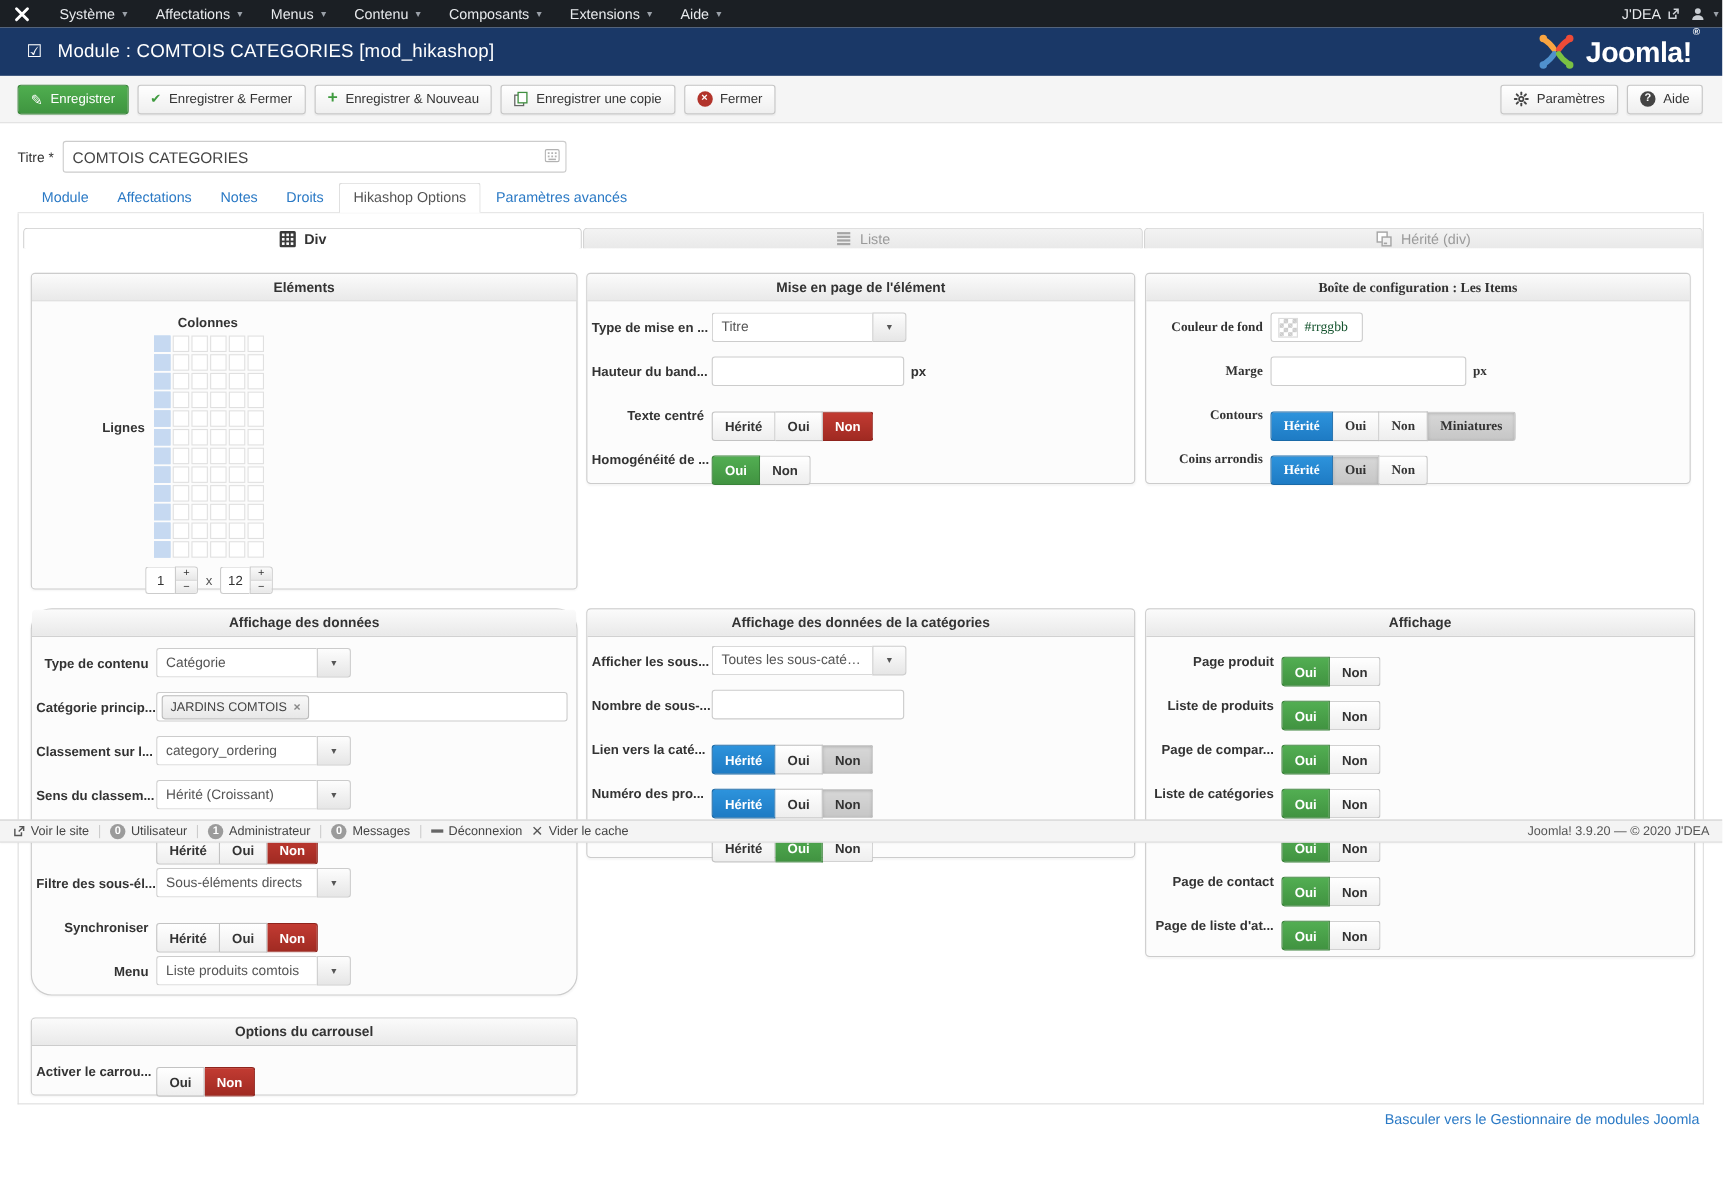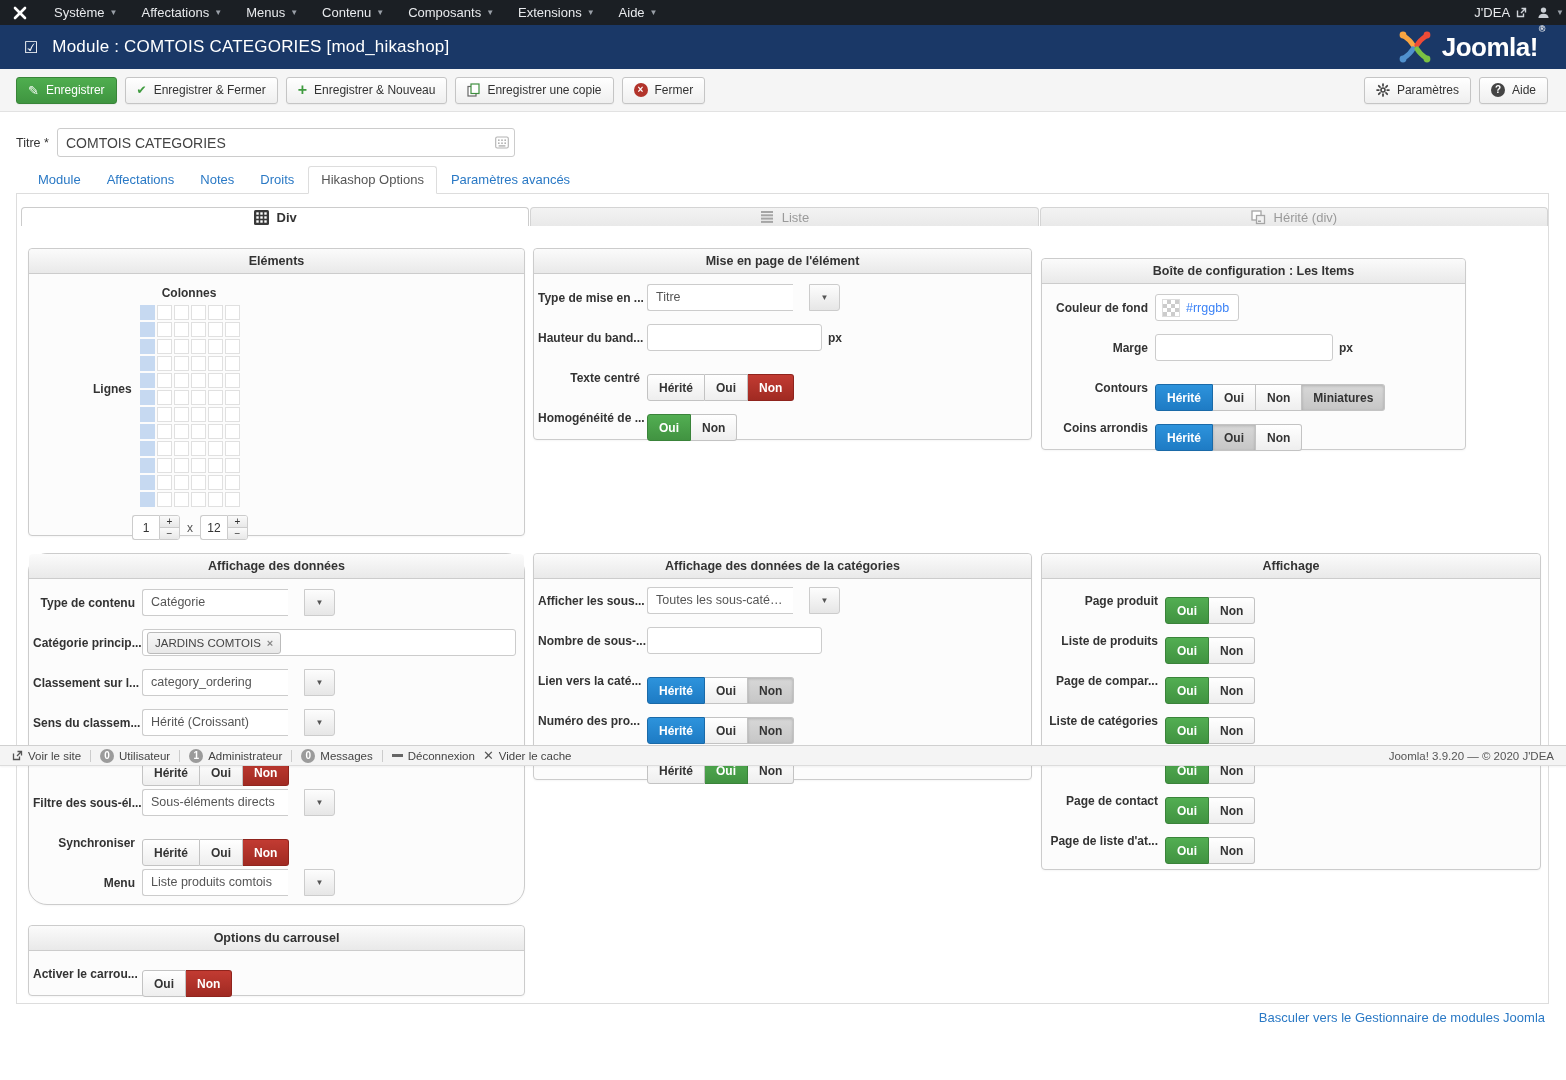--- a/index.html
+++ b/index.html
@@ -63,38 +63,38 @@
   .panel{position:absolute;box-sizing:border-box;background:#fcfcfc;border:1px solid #ccc;border-radius:4px;
          box-shadow:0 1px 2px rgba(0,0,0,.04);}
   .phead{height:24px;line-height:24px;text-align:center;font-weight:bold;font-size:12.5px;color:#333;
          background:linear-gradient(#fbfbfb,#e9e9e9);border-bottom:1px solid #ccc;border-radius:4px 4px 0 0;}
   .pbody{padding:10px 6px 0 4px;}
   .frow{display:flex;align-items:center;height:27px;margin-bottom:13px;}
   .flabel{width:102px;text-align:right;font-weight:bold;font-size:12px;color:#333;margin-right:7px;
           white-space:nowrap;}
   .affichage .flabel{width:112px;}
   
-  .sel{display:inline-flex;height:27px;box-sizing:border-box;cursor:pointer;gap:16px;}
+  .sel{display:inline-flex;height:27px;box-sizing:border-box;cursor:pointer;}
   .sel-v{box-sizing:border-box;display:flex;align-items:center;width:146px;padding:0 8px;background:#fff;
          border:1px solid #ccc;border-right:none;border-radius:3px 0 0 3px;font-size:12.5px;color:#555;
          white-space:nowrap;overflow:hidden;text-overflow:ellipsis;display:block;line-height:25px;}
   .sel-c{box-sizing:border-box;width:31px;display:flex;align-items:center;justify-content:center;
          background:linear-gradient(#fdfdfd,#e6e6e6);border:1px solid #ccc;border-radius:0 3px 3px 0;
          color:#555;font-size:8px;}
   .tinput{box-sizing:border-box;height:27px;border:1px solid #ccc;border-radius:3px;background:#fff;
           padding:0 8px;font-size:12.5px;color:#444;font-family:inherit;}
   .suffix{margin-left:6px;font-size:12px;color:#333;font-weight:bold;}
   
   .colorbox{box-sizing:border-box;display:flex;align-items:center;gap:6px;width:84px;height:27px;
             border:1px solid #ccc;border-radius:3px;background:#fff;padding:0 6px;}
   .swatch{width:16px;height:16px;border:1px solid #ddd;
           background-image:linear-gradient(45deg,#ccc 25%,transparent 25%,transparent 75%,#ccc 75%),
                            linear-gradient(45deg,#ccc 25%,#fff 25%,#fff 75%,#ccc 75%);
           background-size:8px 8px;background-position:0 0,4px 4px;}
-  .ph{color:#3b82f6;font-size:12.5px;}
+  .ph{color:#14532d;font-size:12.5px;}
   
   .bg{display:inline-flex;}
   .bt{box-sizing:border-box;height:27px;padding:0 11px;display:inline-flex;align-items:center;
       font-weight:bold;font-size:12px;color:#333;background:linear-gradient(#fff,#eee);
       border:1px solid #c3c3c3;border-left-width:0;cursor:pointer;margin-top:20px;}
   .bt:first-child{border-left-width:1px;border-radius:3px 0 0 3px;}
   .bt:last-child{border-radius:0 3px 3px 0;}
   .bt.on-blue{background:linear-gradient(#2d93dc,#1e7bc4);color:#fff;border-color:#1a6aa8;}
   .bt.on-green{background:linear-gradient(#52ae52,#419341);color:#fff;border-color:#3a833a;}
   .bt.on-red{background:linear-gradient(#c23b32,#a02a22);color:#fff;border-color:#8f241d;}
@@ -402,21 +402,21 @@
         <div class="frow">
           <span class="flabel">Homogénéité de ...</span>
           <span class="bg">
             <span class="bt on-green">Oui</span>
             <span class="bt">Non</span>
           </span>
         </div>
       </div>
     </div>
 
-    <div class="panel" style="left:1024px;top:64px;width:425px;height:192px;">
+    <div class="panel" style="left:1024px;top:54px;width:496px;height:192px;font-family:Liberation Serif, serif;">
       <div class="phead">Boîte de configuration : Les Items</div>
       <div class="pbody">
         <div class="frow">
           <span class="flabel">Couleur de fond</span>
           <span class="colorbox">
             <span class="swatch"></span>
             <span class="ph">#rrggbb</span>
           </span>
         </div>
         <div class="frow">

